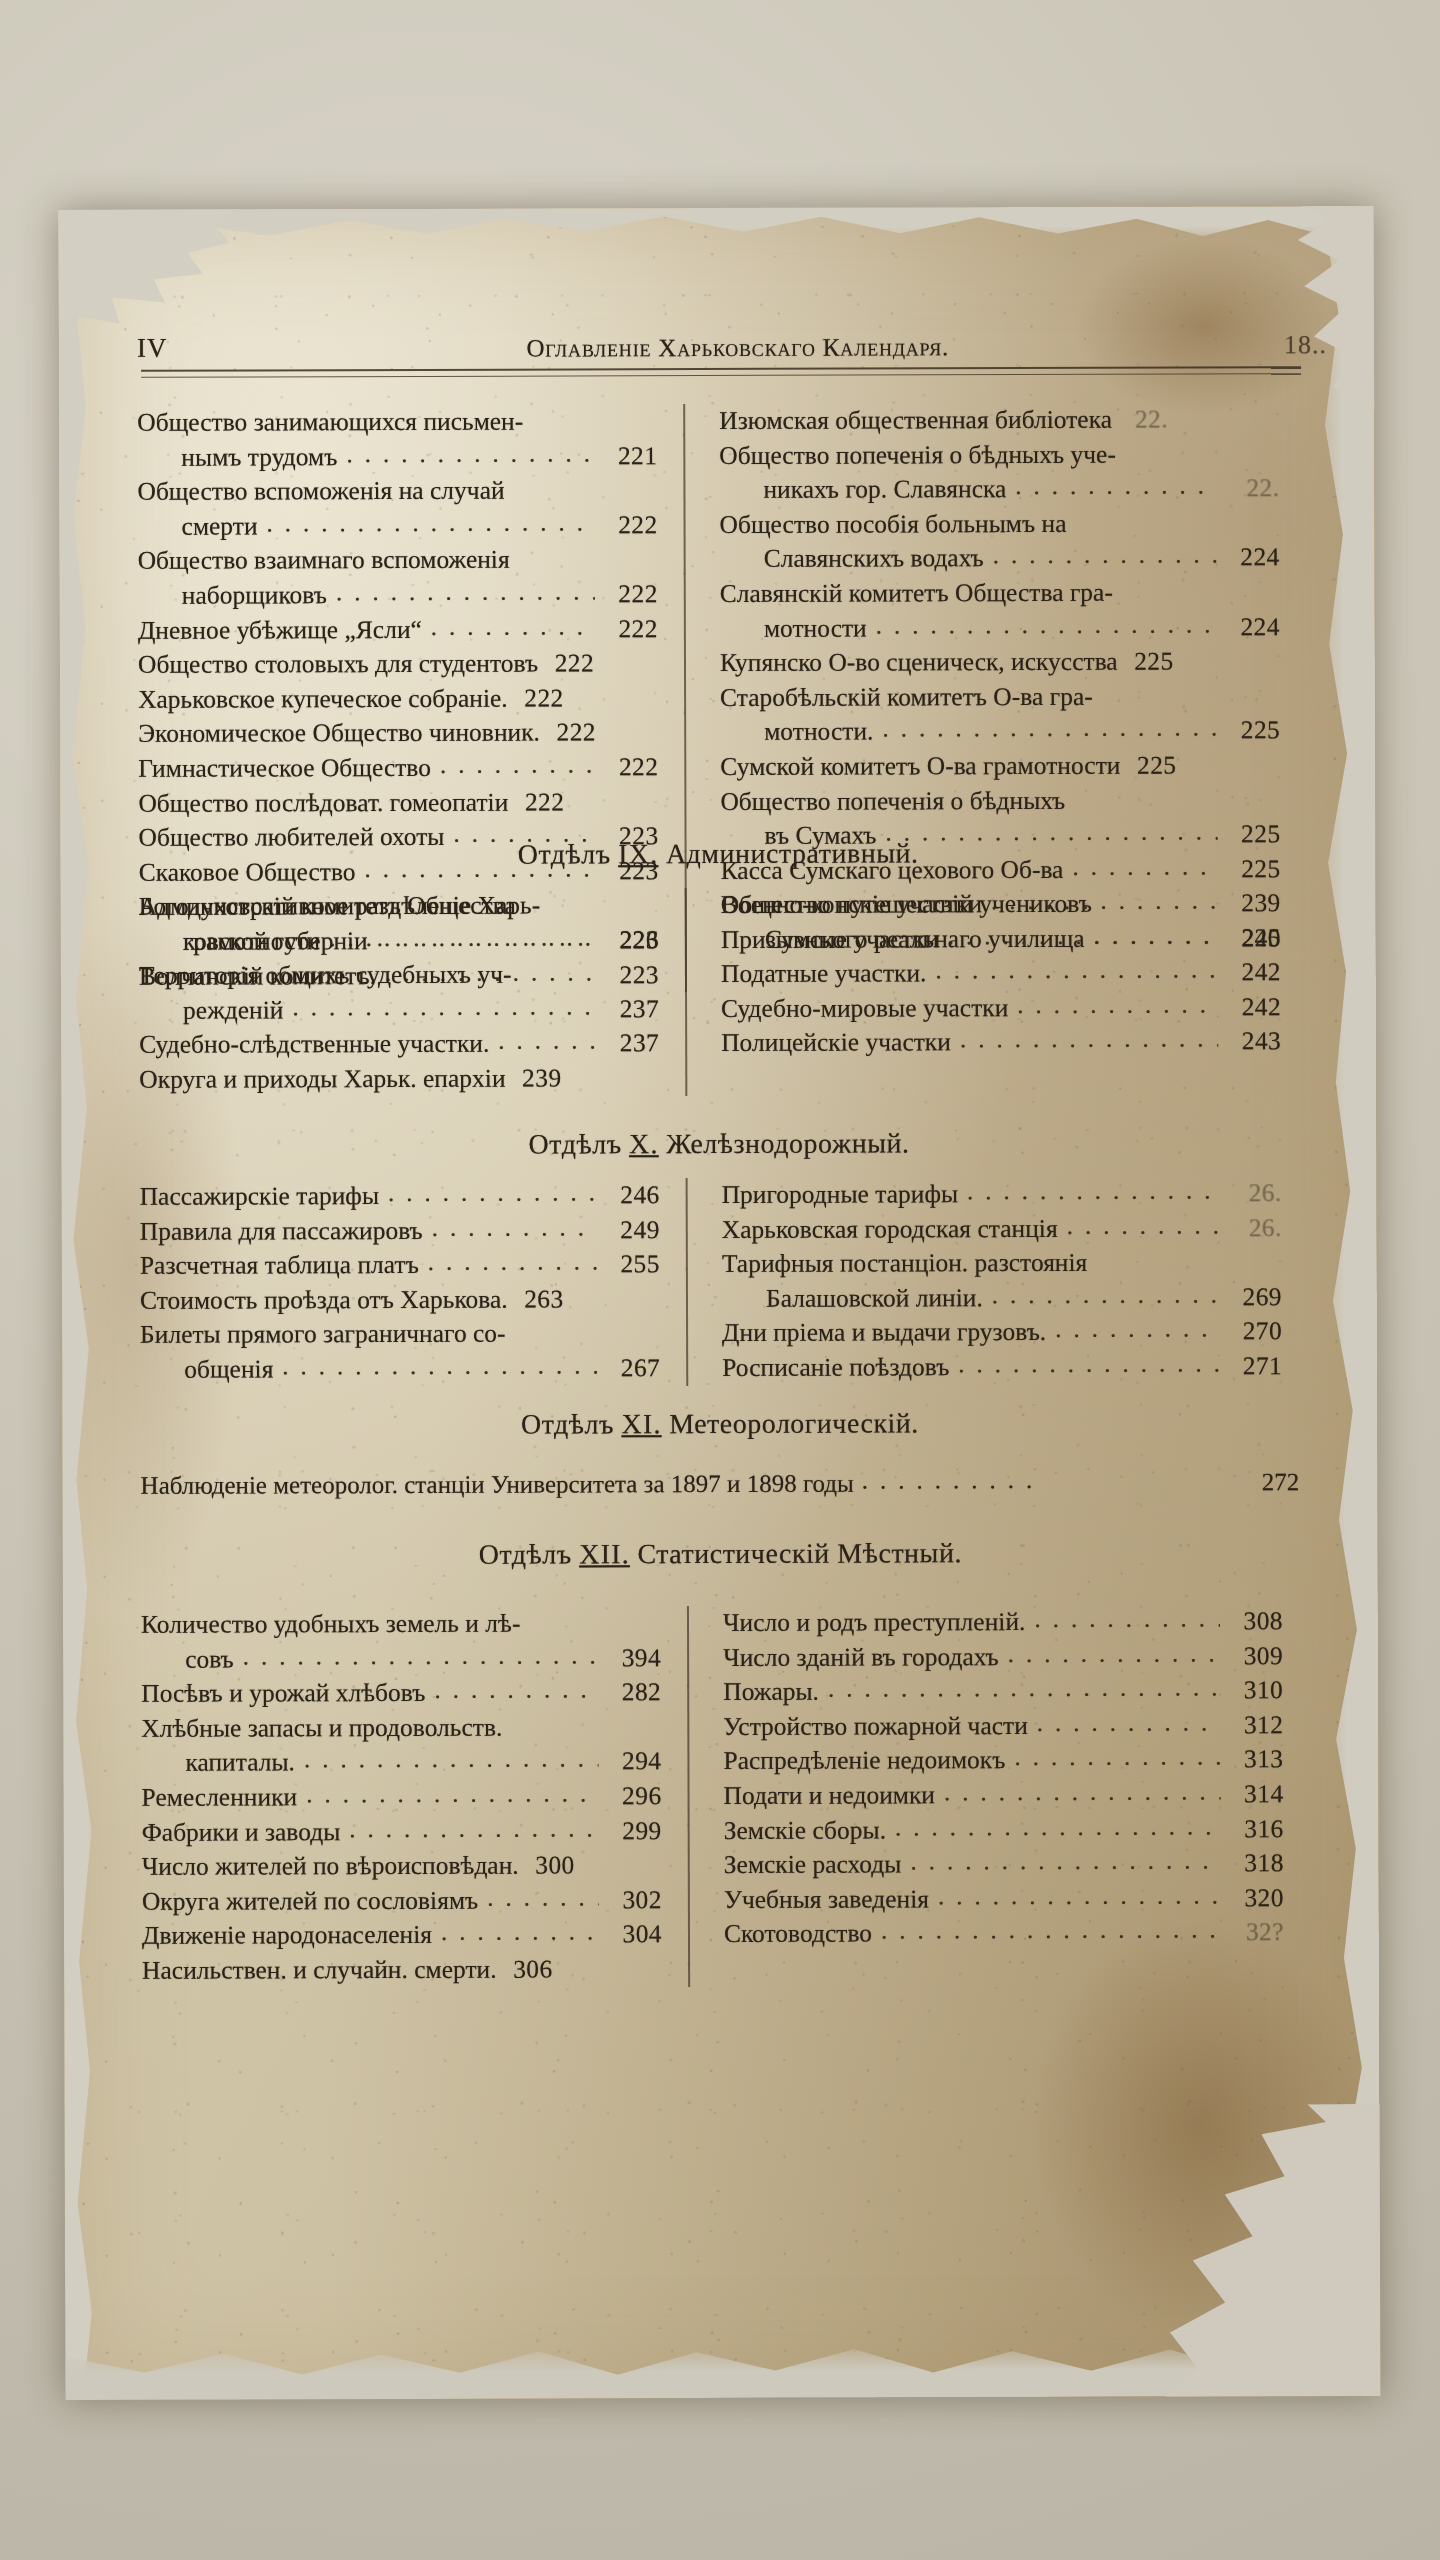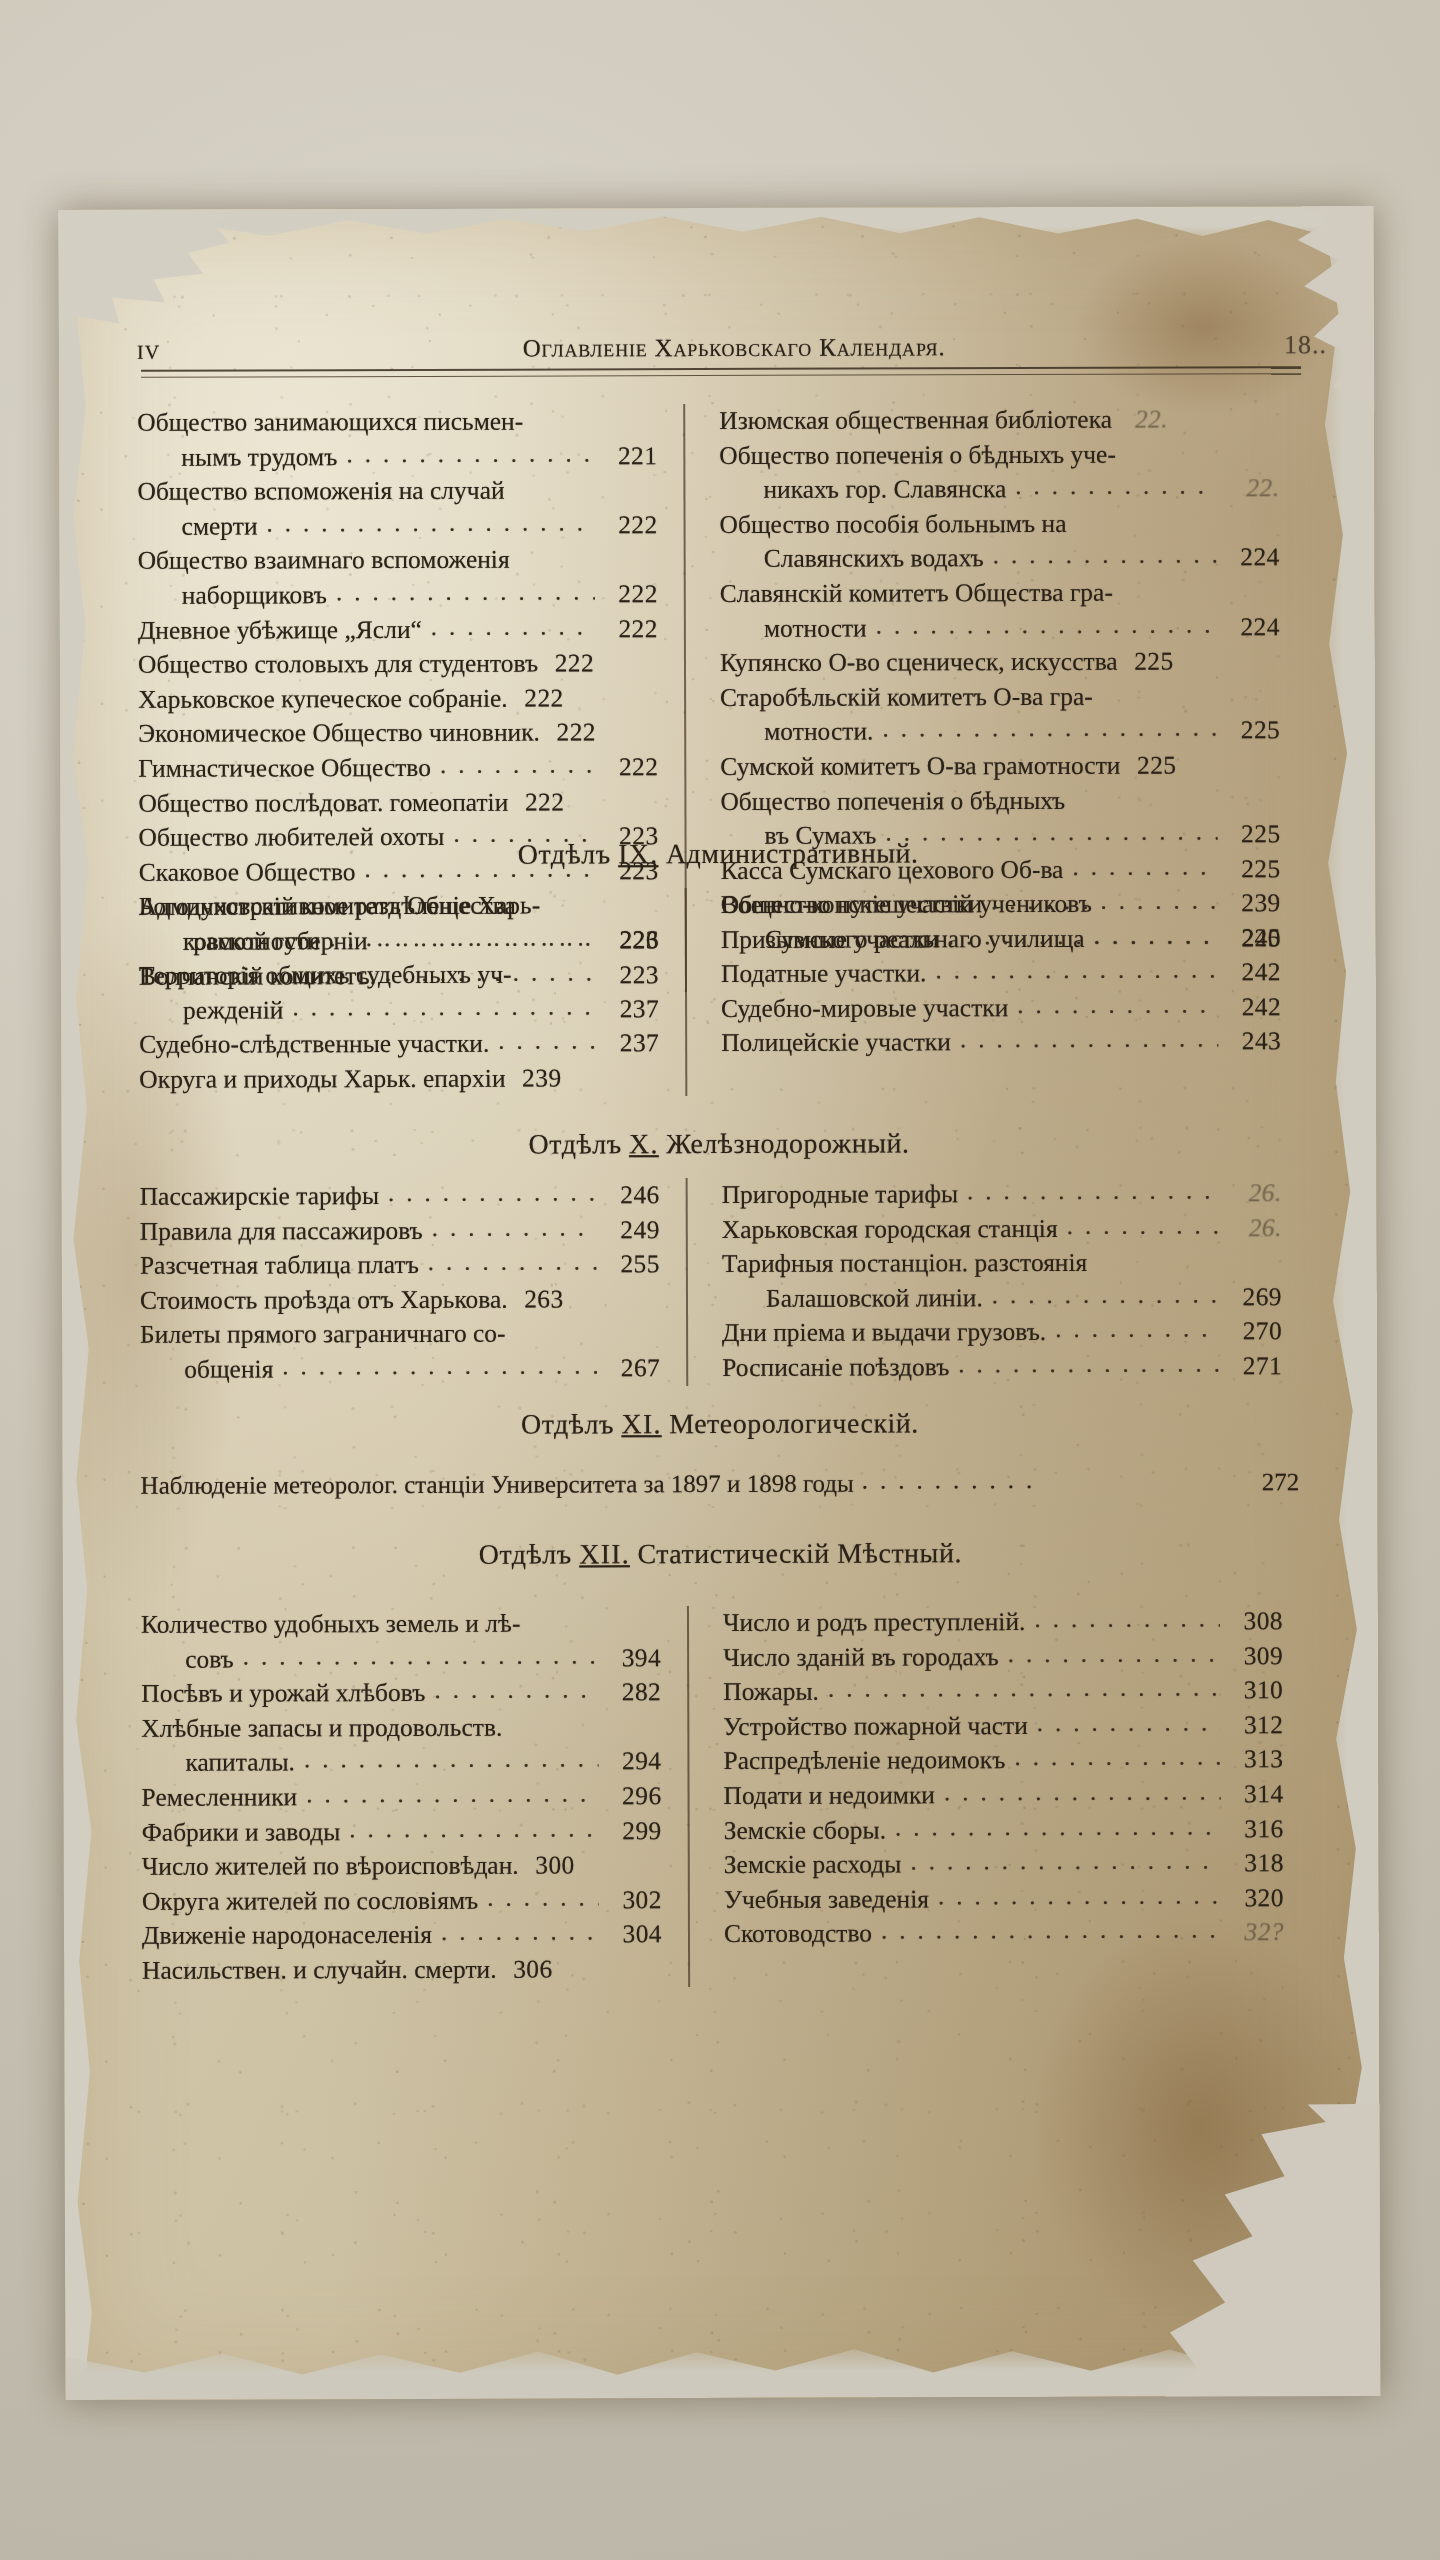--- a/index.html
+++ b/index.html
@@ -95,21 +95,21 @@
   
   #content{position:absolute;left:0;top:0;width:1315px;height:2190px;
            color:#2b2218;}
   .ink{ text-shadow:0 0 1.1px rgba(43,34,24,.55); }
 
   
   #head{
     position:absolute;left:78px;top:110px;width:1190px;height:44px;
     display:flex;align-items:flex-end;justify-content:space-between;
   }
-  #folio{font-size:20px;letter-spacing:1px;}
+  #folio{font-size:27px;letter-spacing:1px;}
   #head-title{
     font-size:25px;letter-spacing:.8px;font-variant:small-caps;
     text-transform:none;margin-right:-60px;
   }
   #head-year{font-size:26px;letter-spacing:1px;opacity:.72;}
   #rule{
     position:absolute;left:82px;top:160px;width:1160px;height:5px;
     border-top:2px solid #3a2e20;border-bottom:1px solid #4a3c2a;
     opacity:.85;
   }
@@ -148,21 +148,21 @@
   .single-line{
     display:flex;align-items:baseline;font-size:25px;white-space:nowrap;
   }
   .single-line .lead{
     flex:1 1 auto;overflow:hidden;margin:0 8px;letter-spacing:12px;
     transform:translateY(-3px);
   }
   .single-line .pg{flex:0 0 auto;width:56px;text-align:center;}
 
   
-  .faded{opacity:.45;filter:blur(.6px);font-style:italic;}
+  .faded{opacity:.45;filter:blur(.6px);}
   .faded2{opacity:.62;margin-left:36px;}
 </style>
 </head>
 <body>
 
 <div id="scan">
   <div id="sheet">
 
     <div class="stain" style="right:40px;top:30px;width:260px;height:180px;
                 background:radial-gradient(ellipse,rgba(122,86,44,.40),rgba(122,86,44,0) 70%);"></div>

